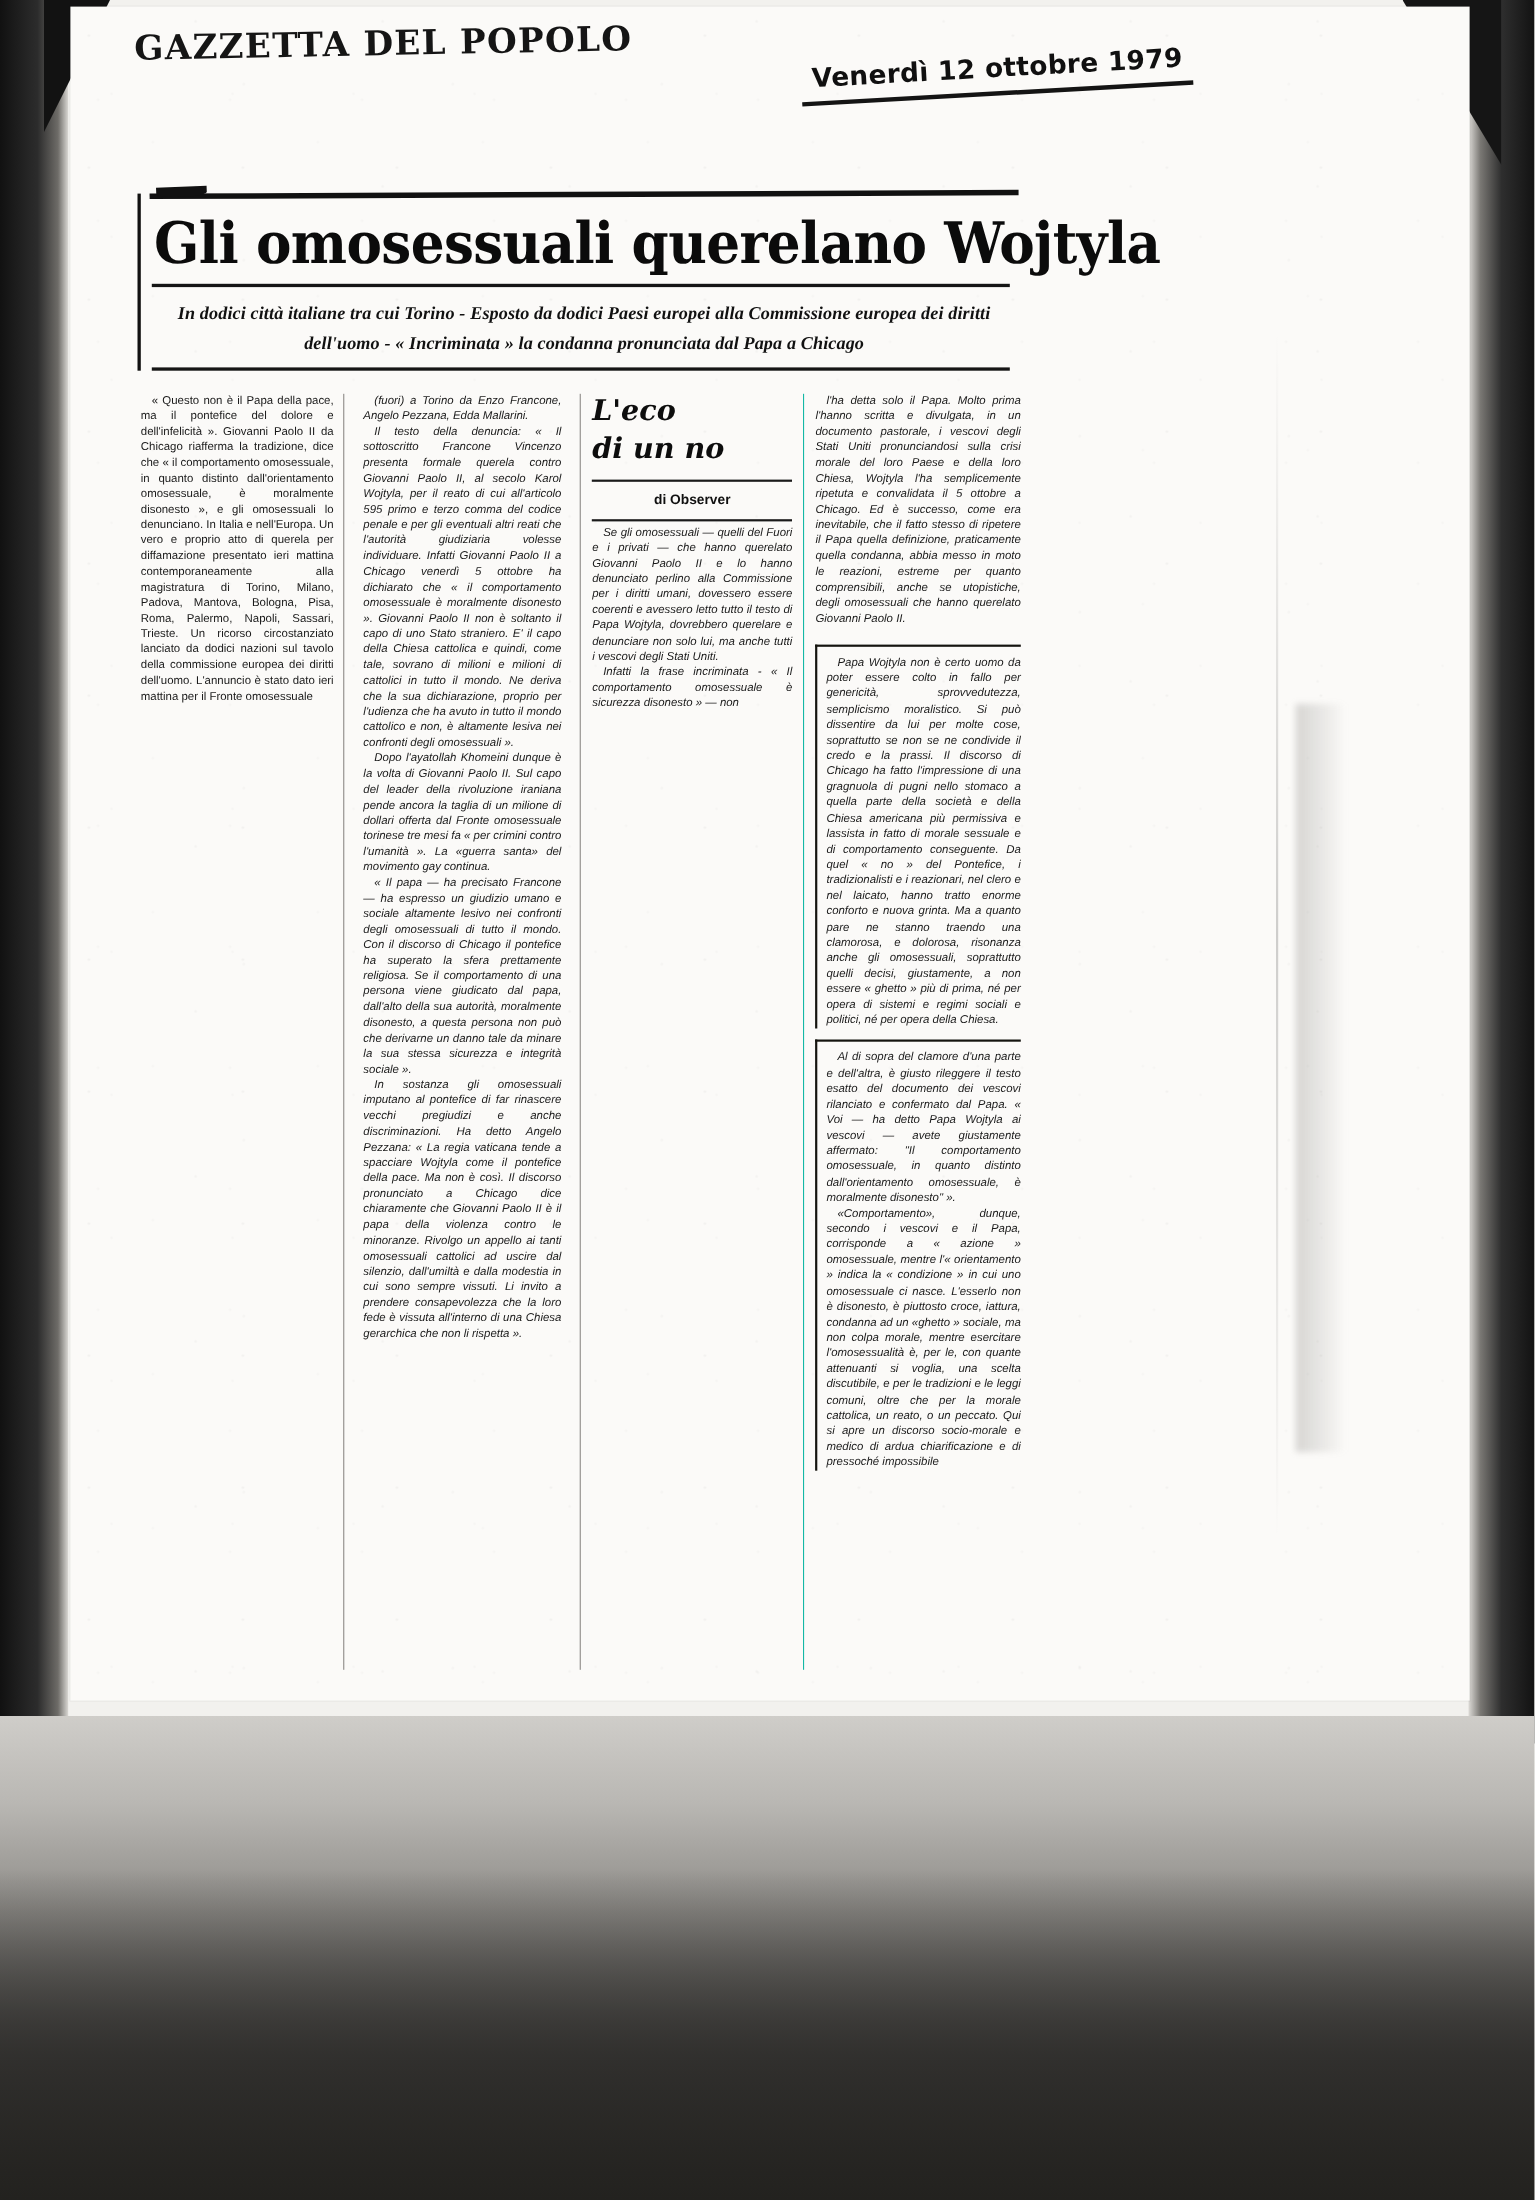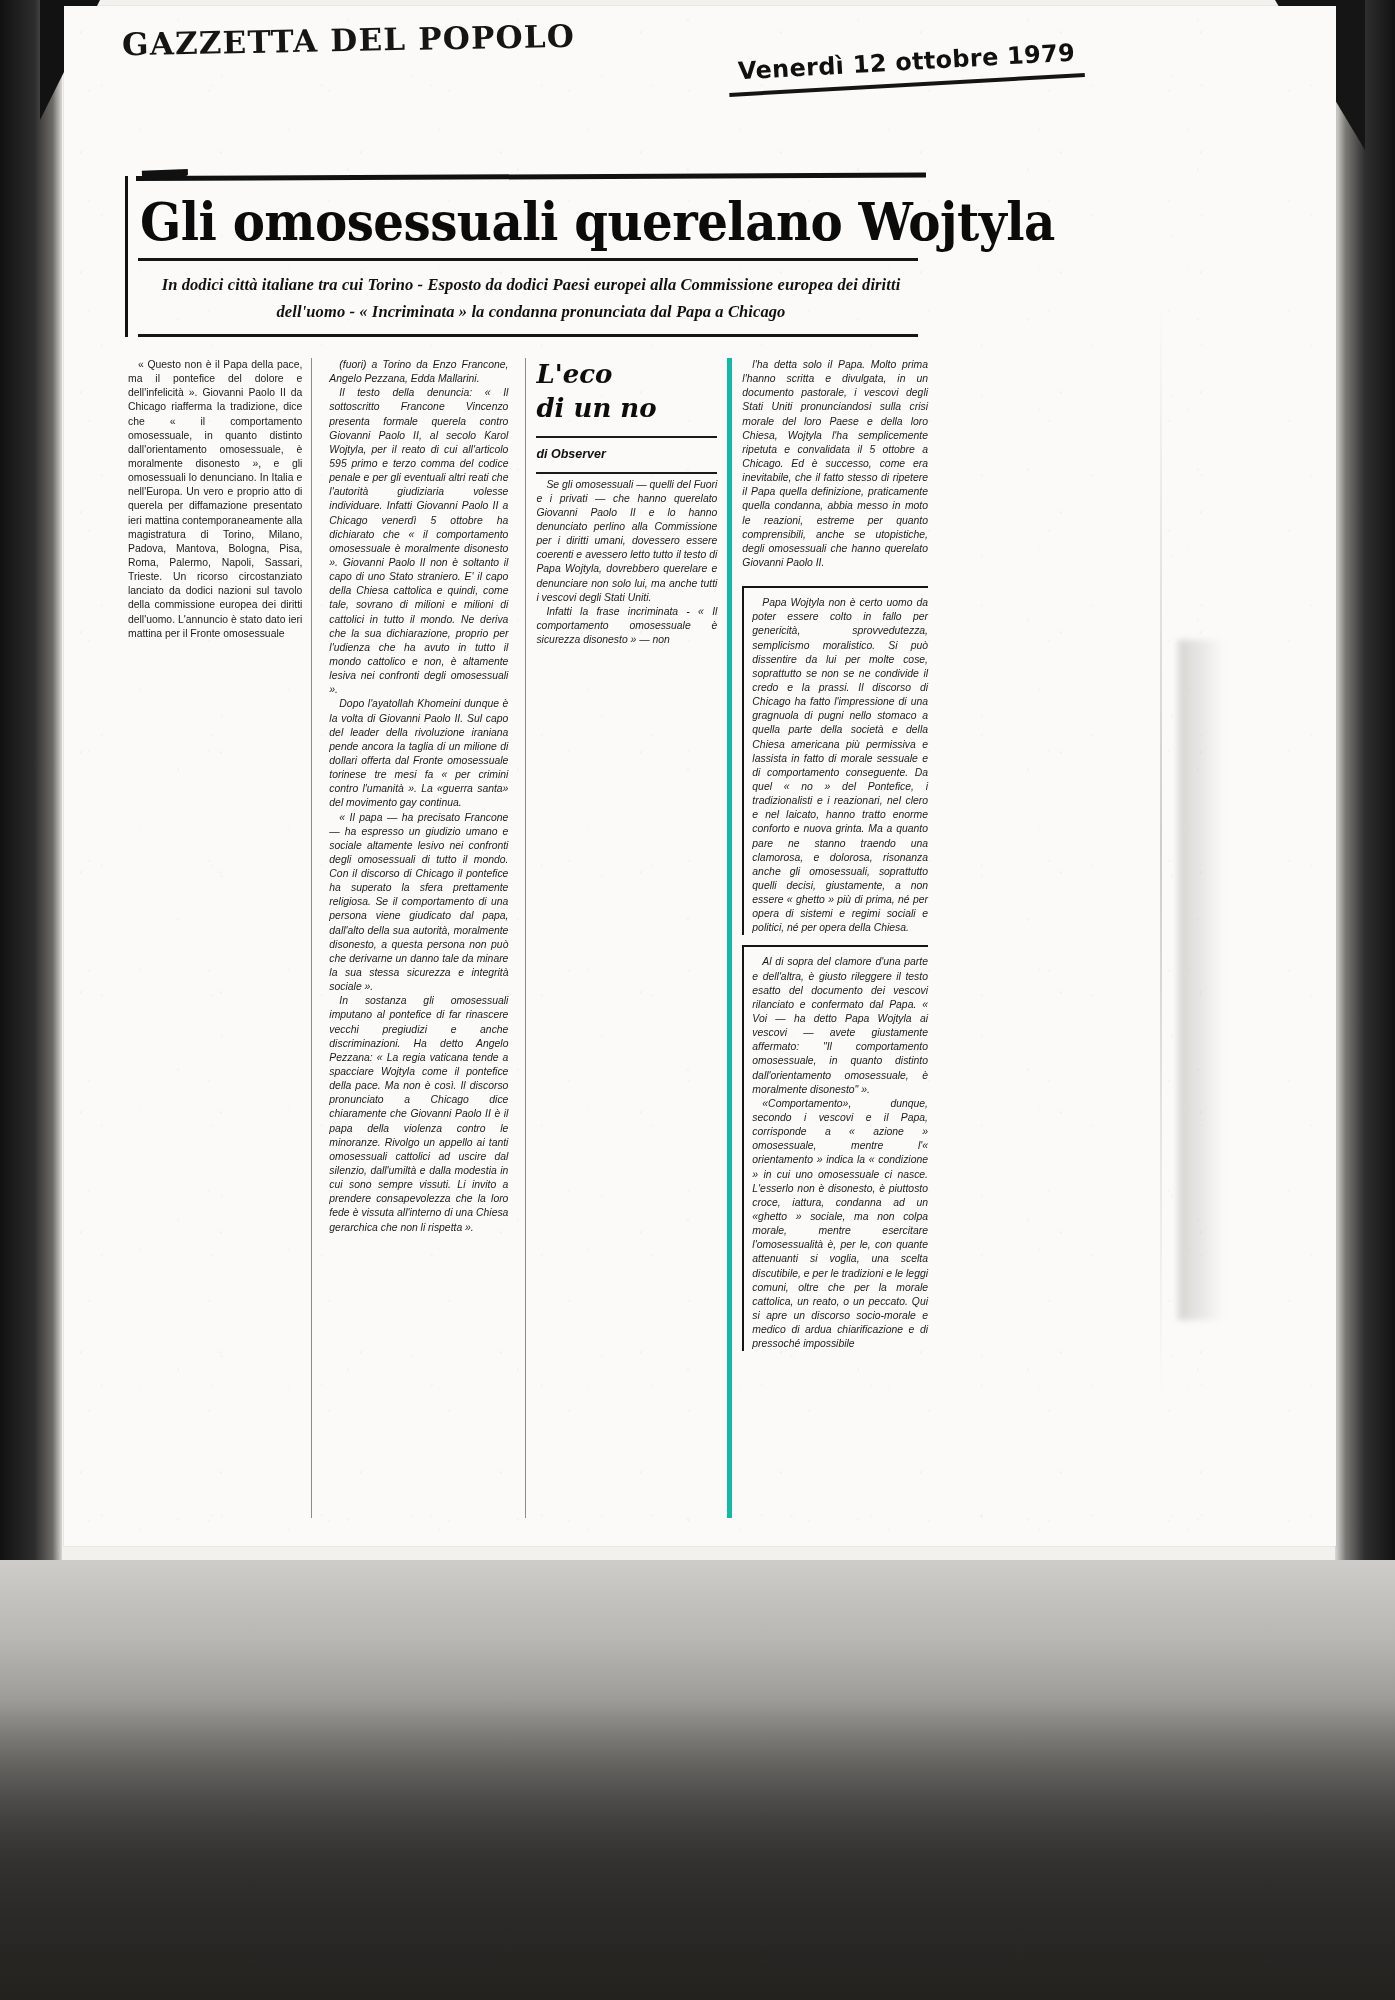--- a/index.html
+++ b/index.html
@@ -119,39 +119,38 @@
     font-size:10.4px;
     line-height:1.36;
     color:#1a1a1a;
     text-align:justify;
     hyphens:manual;
   }
   .col p{margin:0;text-indent:10px;}
   .col-1{width:185px;padding-right:9px;}
   .col-2{width:190px;padding:0 17px;border-left:1px solid #8d8b87;font-style:italic;}
   .col-3{width:192px;padding:0 10px;border-left:1px solid #8d8b87;}
-  .col-4{width:197px;padding-left:10px;border-left:5px solid #14b8a6;}
+  .col-4{width:197px;padding-left:10px;border-left:1px solid #14b8a6;}
 
   
   #eco-head{
     font-family:"DejaVu Serif", serif;
     font-style:italic;font-weight:700;
     font-size:26px;line-height:1.3;
     color:#0d0d0d;
     margin-bottom:10px;
     text-indent:0;
   }
   .rule-thin{height:2px;background:#1a1a1a;margin:4px 0;}
   #observer-byline{
     font-family:"Liberation Sans", sans-serif;
     font-weight:700;font-size:12.5px;
-    color:#101010;
+    text-align:center;color:#101010;
     padding:4px 0 5px 0;
     text-indent:0;
-    font-style:italic;
   }
   .italic-block{font-style:italic;}
   .italic-block p{text-indent:10px;}
 
   
   #col4-lower{
     margin-top:16px;
     border-top:2px solid #15140f;
     border-left:2px solid #15140f;
     padding:8px 0 0 8px;

